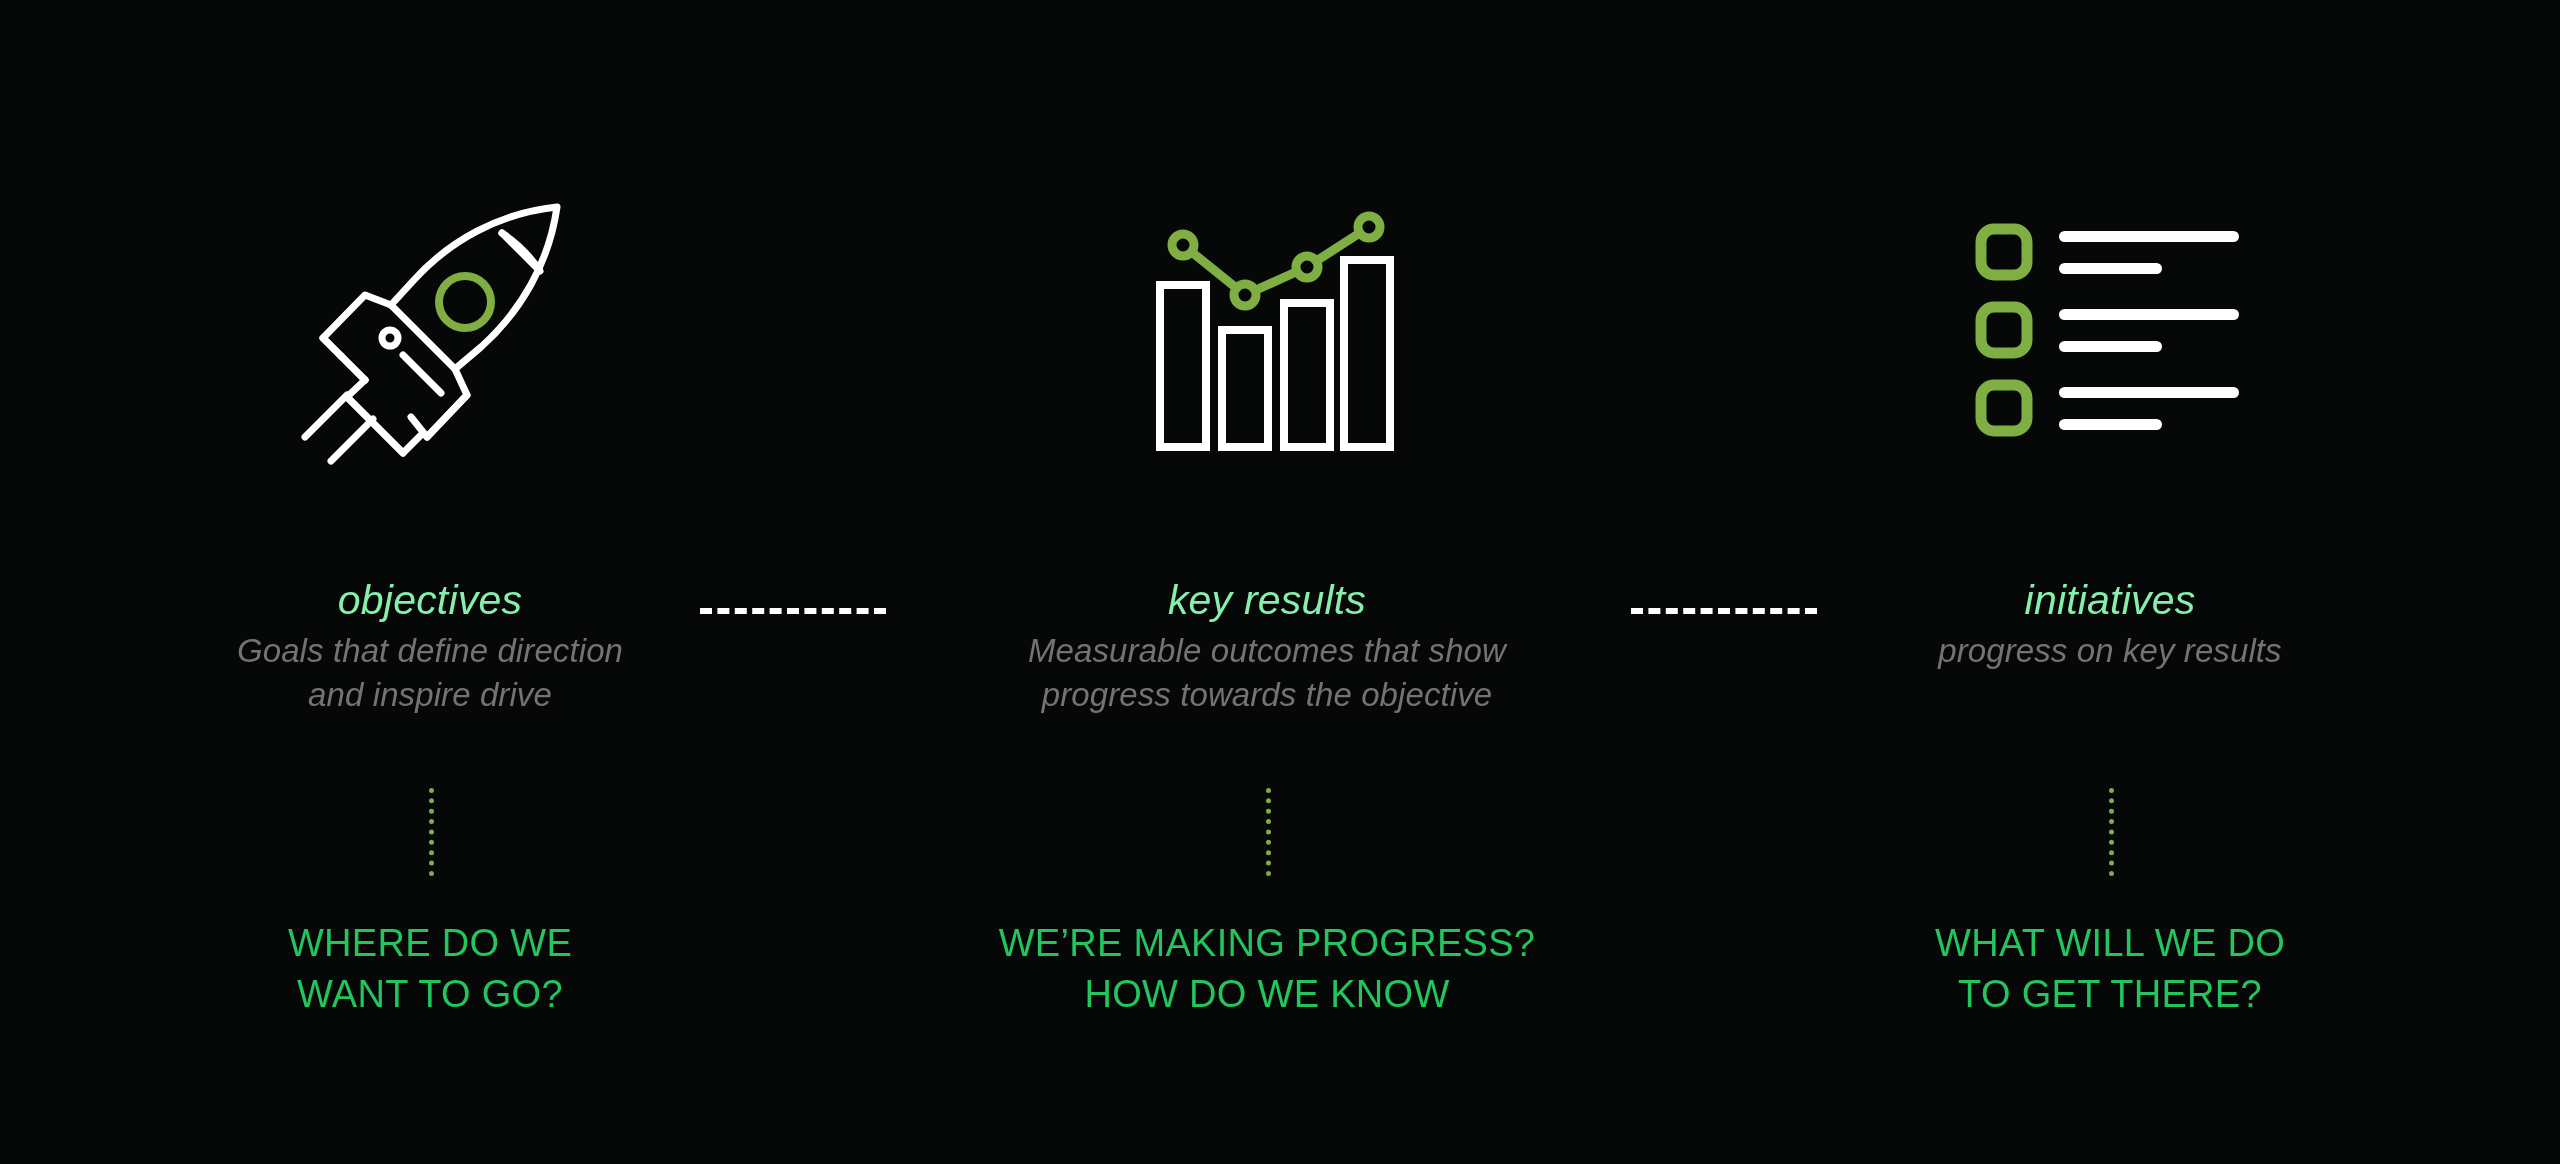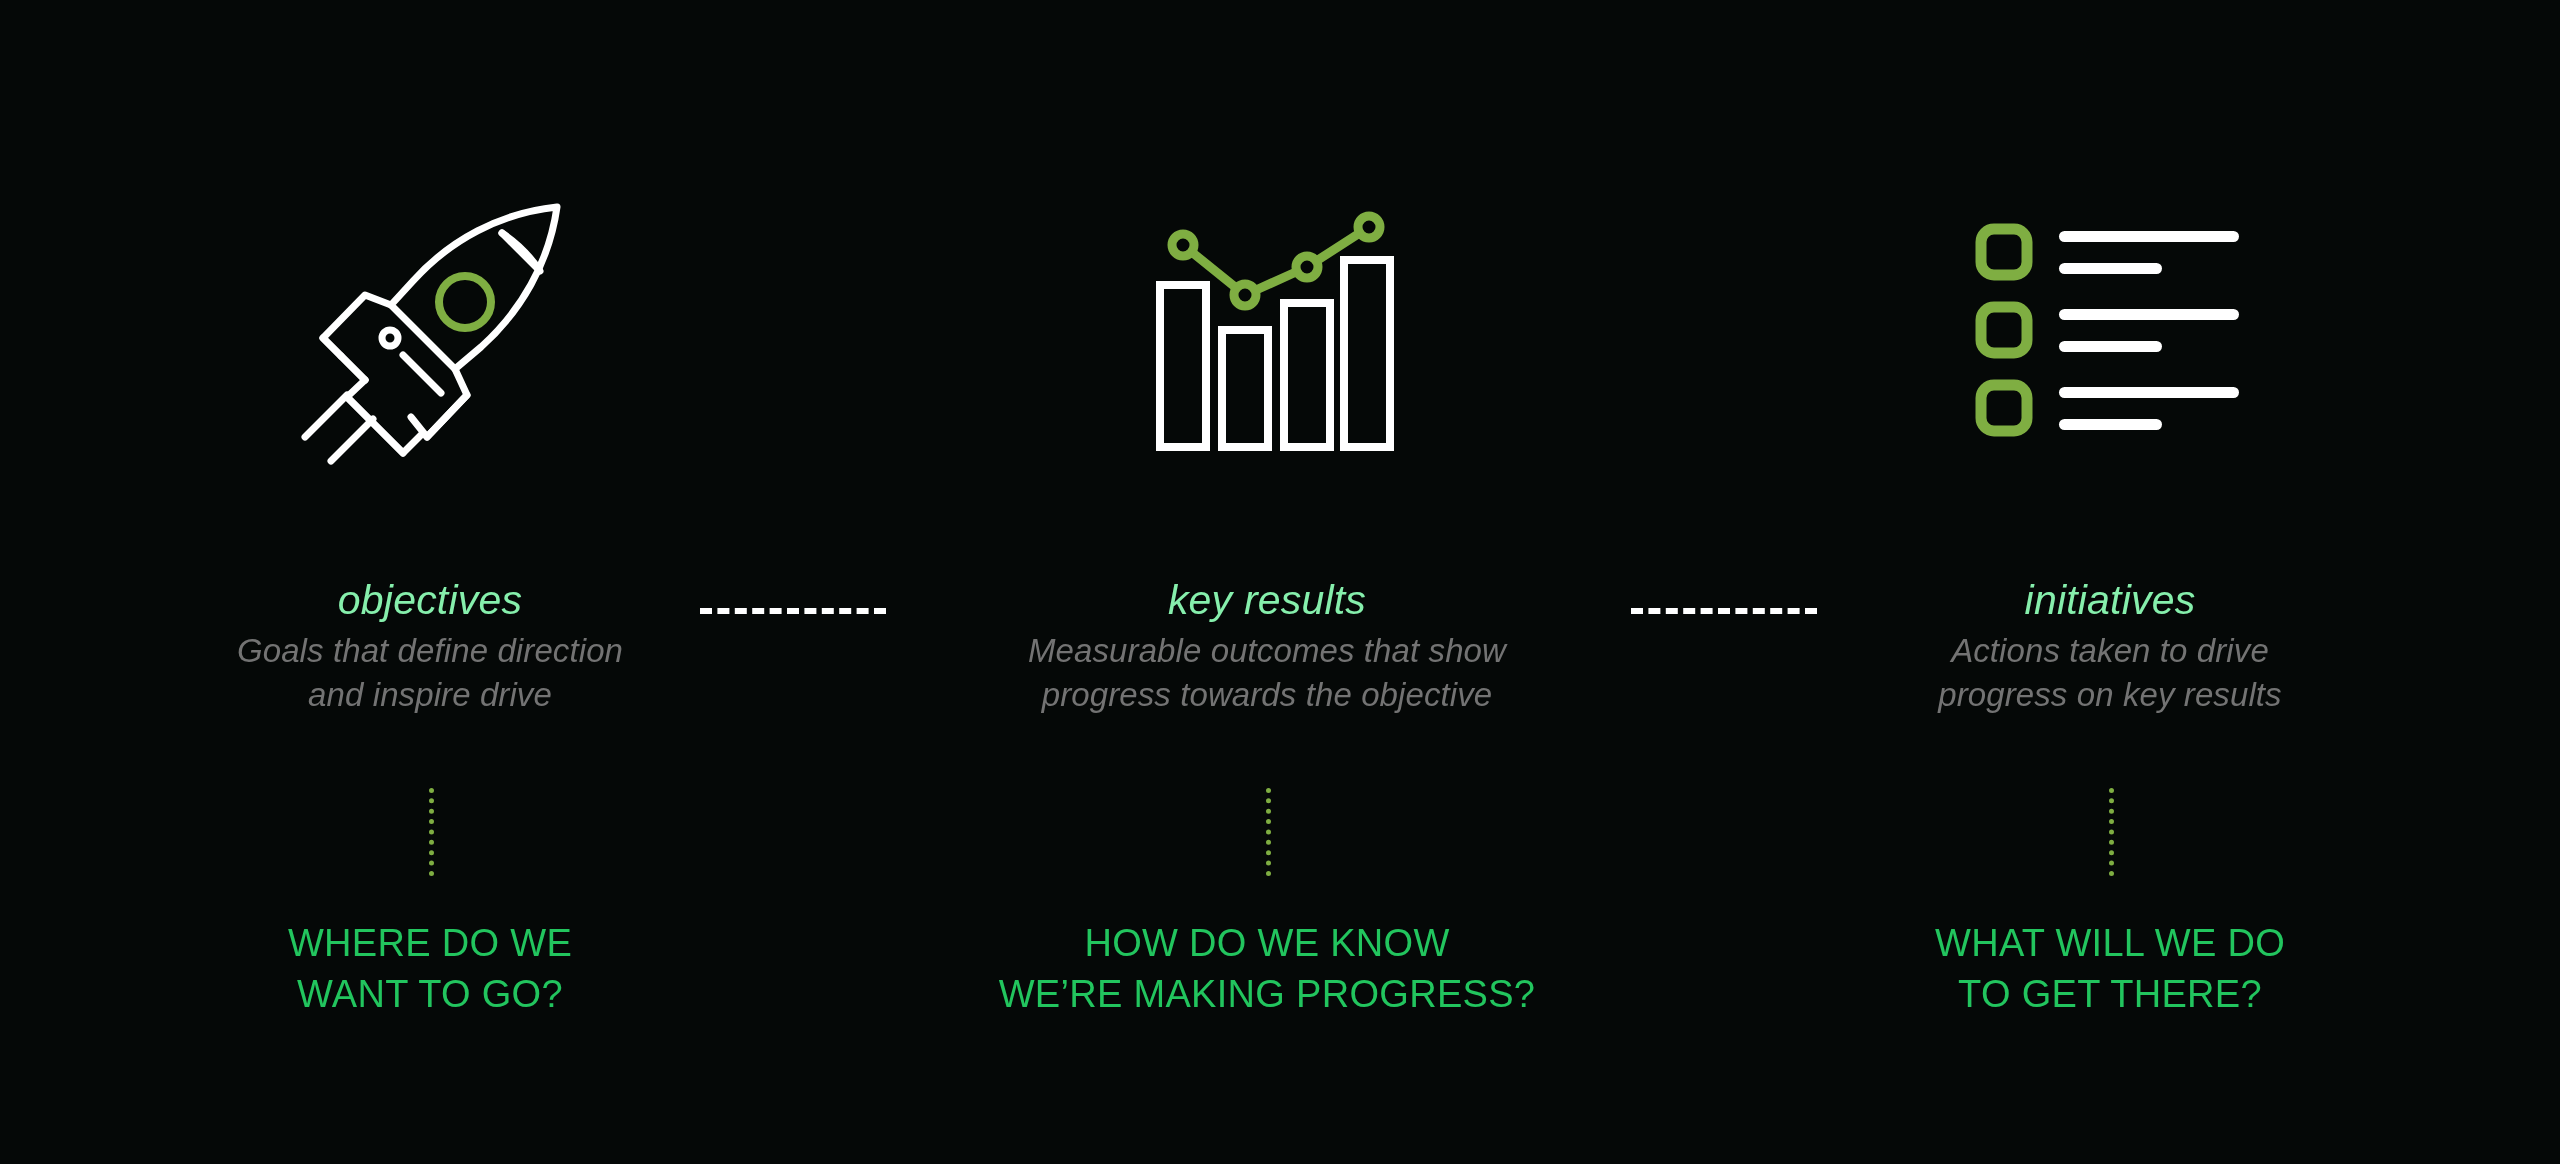--- a/index.html
+++ b/index.html
@@ -199,22 +199,22 @@
       <div class="col-title">key results</div>
       <div class="col-desc">
         <span class="ln">Measurable outcomes that show</span>
         <span class="ln">progress towards the objective</span>
       </div>
     </div>
 
     <div class="v-dotted"></div>
 
     <div class="question">
+      <span class="ln">WE’RE MAKING PROGRESS?</span>
       <span class="ln">HOW DO WE KNOW</span>
-      <span class="ln">WE’RE MAKING PROGRESS?</span>
     </div>
   </div>
 
   <div class="h-dashed" id="sep-2"></div>
 
   <div class="col" id="col-initiatives">
 
     <div class="icon-wrap">
       <svg width="270" height="215" viewBox="0 0 270 215" fill="none" aria-label="checklist">
 
@@ -228,21 +228,20 @@
 
         <rect x="6" y="162" width="46" height="46" rx="13" ry="13" stroke="#7fae42" stroke-width="11" fill="none"></rect>
         <rect x="84" y="164" width="180" height="11" rx="5.5" fill="#ffffff"></rect>
         <rect x="84" y="196" width="103" height="11" rx="5.5" fill="#ffffff"></rect>
       </svg>
     </div>
 
     <div class="text-block">
       <div class="col-title">initiatives</div>
       <div class="col-desc">
-        <span class="ln">Actions taken to drive</span>
         <span class="ln">progress on key results</span>
       </div>
     </div>
 
     <div class="v-dotted"></div>
 
     <div class="question">
       <span class="ln">WHAT WILL WE DO</span>
       <span class="ln">TO GET THERE?</span>
     </div>

